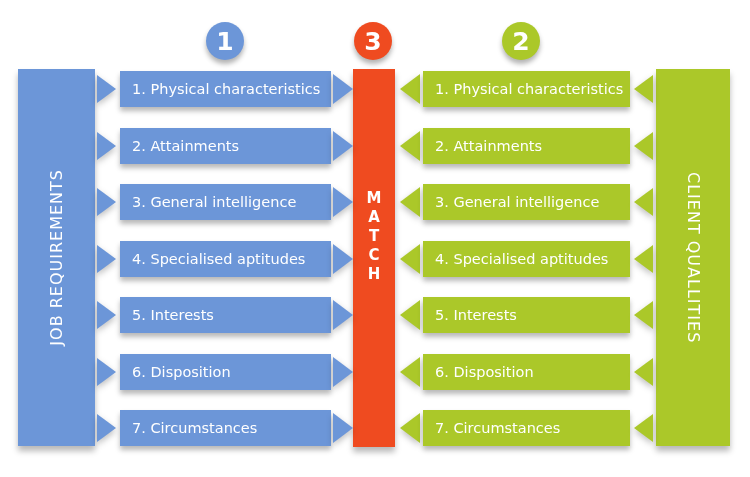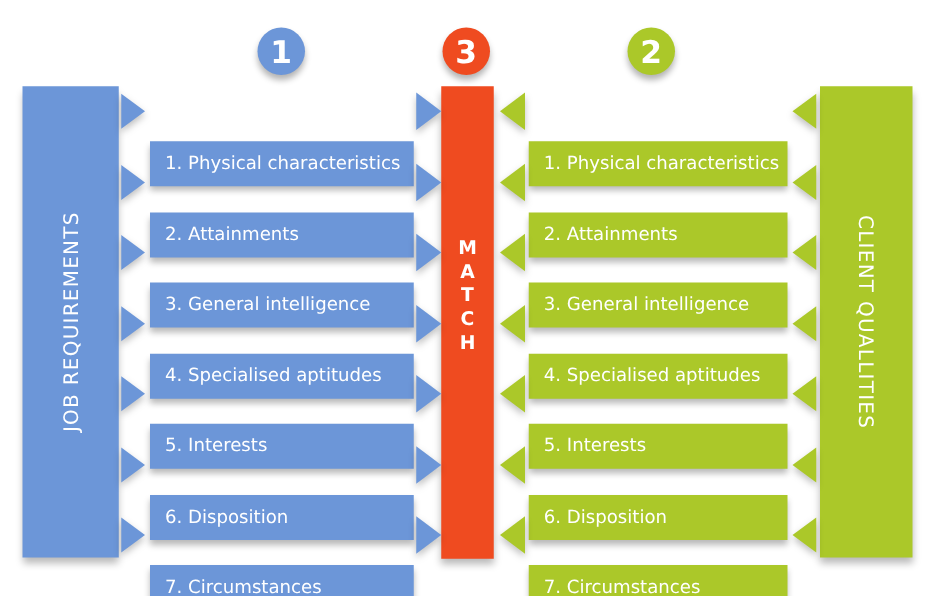--- a/index.html
+++ b/index.html
@@ -52,21 +52,20 @@
     display:flex;flex-direction:column;justify-content:space-between;
   }
   .row{position:relative;height:36px;}
   .bar{
     position:absolute;top:0;height:36px;
     display:flex;align-items:center;
     font-size:14.5px;white-space:nowrap;
     padding-left:12px;box-sizing:border-box;
     box-shadow:0 4px 5px rgba(0,0,0,0.28);
     color:var(--text);
-    margin-top:42px;
   }
   .bar-blue{left:120px;width:211px;background:var(--blue);}
   .bar-green{left:423px;width:207px;background:var(--green);}
   
   .arr{position:absolute;width:0;height:0;filter:drop-shadow(0 3px 3px rgba(0,0,0,0.25));}
   .arr-a{ 
     left:97px;top:4px;
     border-top:14px solid transparent;border-bottom:14px solid transparent;
     border-left:19px solid var(--blue);
   }

